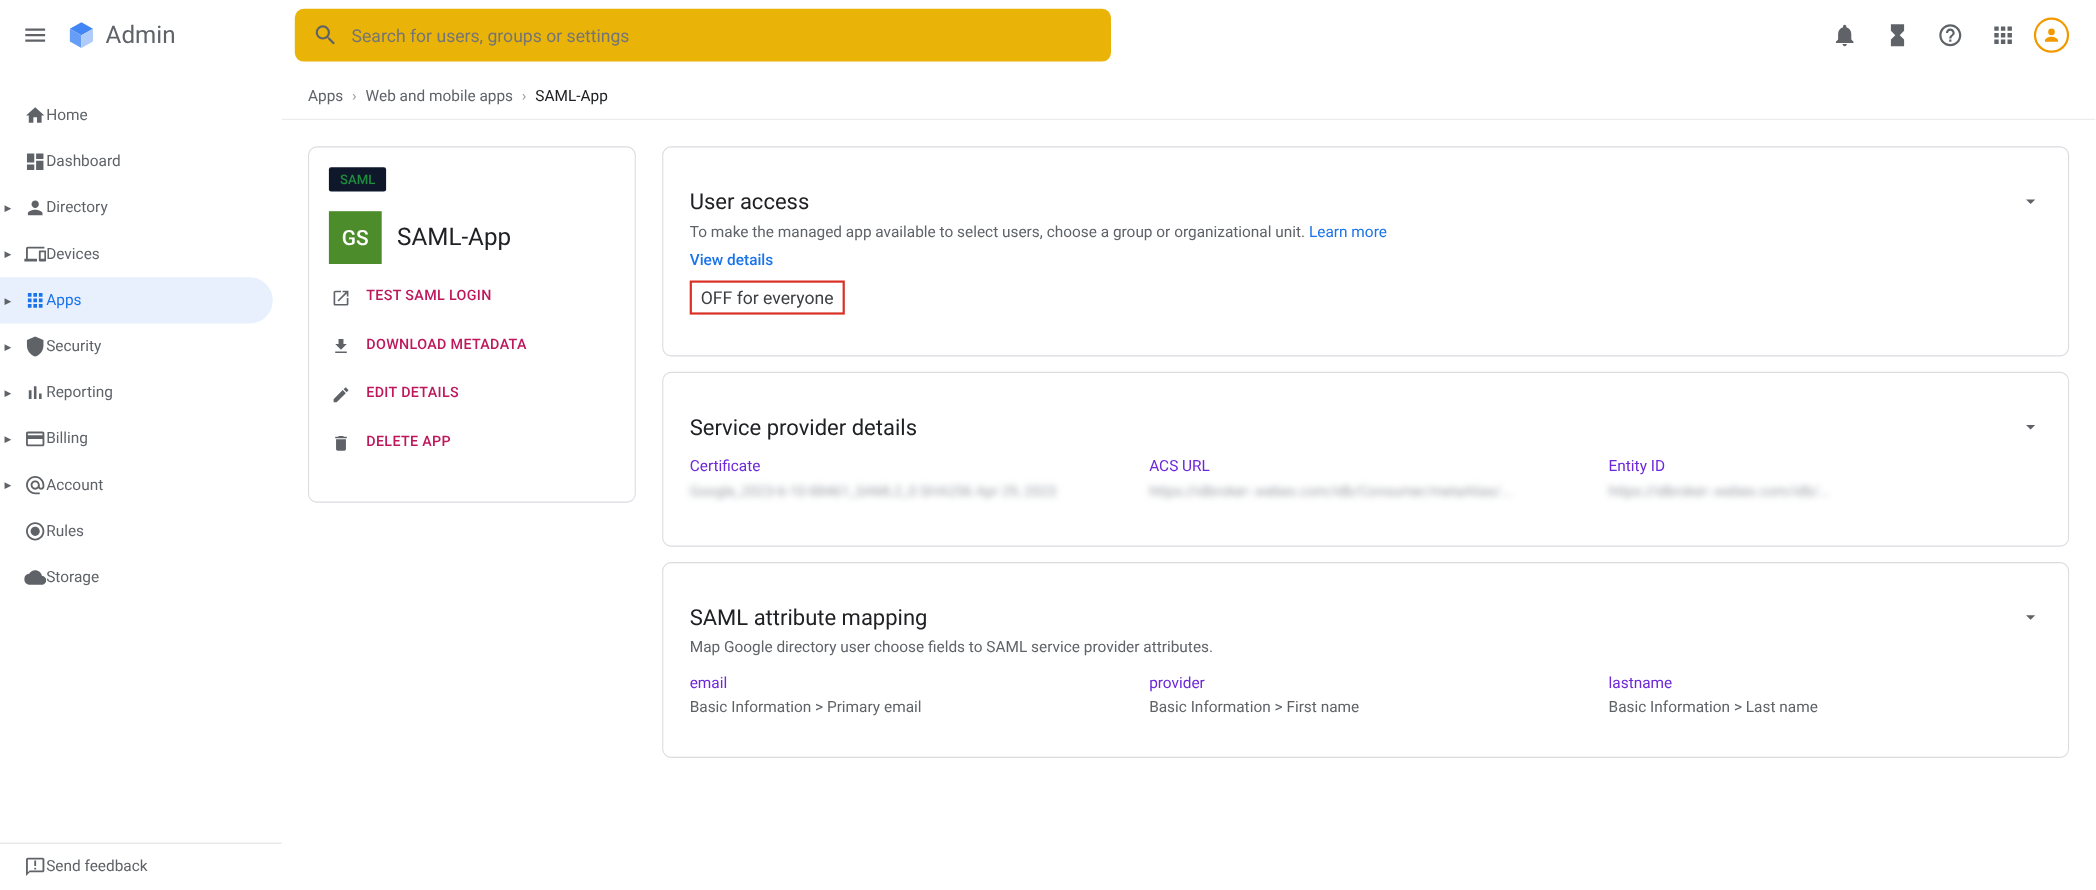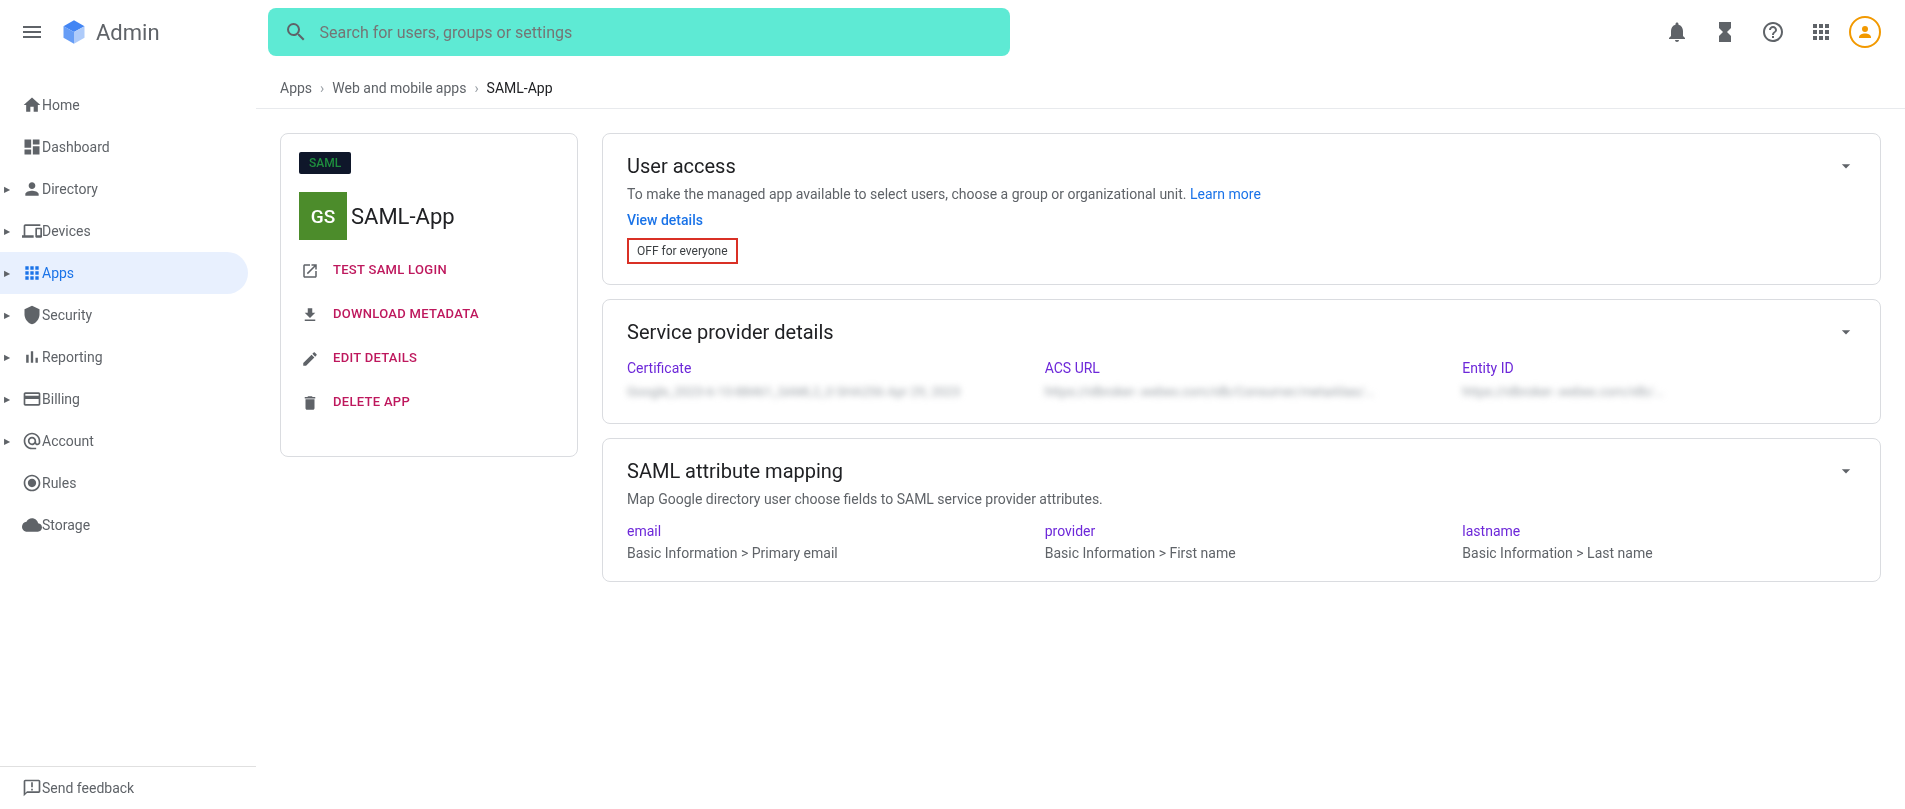--- a/index.html
+++ b/index.html
@@ -2,53 +2,53 @@
 <html><head>
 <meta charset="utf-8">
 <style>
 * { margin:0; padding:0; box-sizing:border-box; font-family:'Google Sans',Roboto,Arial,sans-serif; }
 body { background:#fff; color:#202124; font-size:14px; }
 .header { height:64px; display:flex; align-items:center; padding:0 8px; }
 .menu-btn { width:48px; height:48px; border:none; background:none; border-radius:50%; display:flex; align-items:center; justify-content:center; cursor:pointer; }
 .logo-wrap { display:flex; align-items:center; gap:8px; margin-left:4px; }
 .logo-icon { width:28px; height:28px; }
 .logo-text { font-size:22px; color:#5f6368; font-weight:400;text-align:center; }
-.search-box { flex:0 0 auto; margin-left:108px; width:742px; height:48px; background:#5eead4; border-radius:8px; display:flex; align-items:center; padding:0 16px; gap:12px; }
+.search-box { flex:0 0 auto; margin-left:108px; width:742px; height:48px; background:#eab308; border-radius:8px; display:flex; align-items:center; padding:0 16px; gap:12px; }
 .search-box input { border:none; background:none; outline:none; font-size:16px; flex:1; color:#5f6368; }
 .header-icons { margin-left:auto; display:flex; align-items:center; gap:8px; padding-right:16px; }
 .hicon { width:40px; height:40px; border-radius:50%; border:none; background:none; display:flex; align-items:center; justify-content:center; cursor:pointer; color:#5f6368; }
 .avatar { width:32px; height:32px; border-radius:50%; border:2px solid #f29900; display:flex; align-items:center; justify-content:center; font-size:12px; color:#f29900; font-weight:500; }
 .layout { display:flex; height:calc(100vh - 64px); }
 .sidebar { width:256px; padding-top:20px; display:flex; flex-direction:column; }
 .nav-item { height:42px; display:flex; align-items:center; padding-left:22px; color:#5f6368; cursor:pointer; border-radius:0 21px 21px 0; margin-right:8px; position:relative; }
 .nav-item.active { background:#e8f0fe; color:#1a73e8; }
 .nav-item .caret { position:absolute; left:4px; font-size:8px; color:#5f6368; }
 .nav-label { font-size:14px; }
 .nav-icon { width:20px; height:20px; display:flex; align-items:center; justify-content:center; }
 .sidebar-footer { margin-top:auto; border-top:1px solid #e0e0e0; }
 .breadcrumb { padding:16px 24px 12px 24px; display:flex; align-items:center; gap:8px; color:#5f6368; font-size:14px; border-bottom:1px solid #e8eaed; }
 .breadcrumb .sep { color:#9aa0a6; }
 .breadcrumb .current { color:#202124; }
 .content { flex:1; overflow:auto; }
 .main-area { display:flex; gap:24px; padding:24px; }
 .left-card { width:298px; border:1px solid #dadce0; border-radius:8px; padding:18px 10px; align-self:flex-start; }
 .badge { display:inline-block; background:#0f172a; color:#1e8e3e; font-size:12px; font-weight:500; padding:4px 10px; border-radius:2px; margin-left:8px; }
-.app-head { display:flex; align-items:center; gap:4px; margin:18px 0 22px 8px; }
+.app-head { display:flex; align-items:center; gap:14px; margin:18px 0 22px 8px; }
 .app-icon { width:48px; height:48px; background:#4c8c2b; color:#fff; display:flex; align-items:center; justify-content:center; font-size:19px; font-weight:500; }
 .app-title { font-size:22px; color:#202124; }
 .action { height:44px; display:flex; align-items:flex-start; gap:14px; padding:0 10px; color:#be185d; font-size:13px; font-weight:500; letter-spacing:0.3px; cursor:pointer; border-radius:4px; }
 .right-col { flex:1; display:flex; flex-direction:column; gap:14px; }
-.panel { border:1px solid #dadce0; border-radius:8px; padding:20px 24px; }
+.panel { border:1px solid #dadce0; border-radius:8px; padding:37px 24px; }
 .panel-head { display:flex; align-items:center; justify-content:space-between; margin-bottom:8px; }
 .panel-title { font-size:20px; color:#202124; font-weight:400; }
 .expand { color:#5f6368; cursor:pointer; }
 .panel-sub { color:#5f6368; font-size:14px; margin-bottom:10px; }
 .link { color:#1a73e8; cursor:pointer; }
 .view-details { color:#1a73e8; font-size:14px; font-weight:500; cursor:pointer; margin-bottom:10px; display:inline-block; }
-.off-box { display:inline-block; border:2px solid #d93025; padding:4px 8px; font-size:12px; color:#3c4043; }
+.off-box { display:inline-block; border:2px solid #d93025; padding:4px 8px; font-size:16px; color:#3c4043; }
 .cols { display:flex; gap:24px; margin-top:16px; }
 .col { flex:1; }
 .col-label { font-size:14px; color:#6d28d9; margin-bottom:6px; }
 .col-val { font-size:13px; color:#9aa0a6; filter:blur(3px); user-select:none; line-height:1.6; }
 .attr-val { font-size:14px; color:#5f6368; }
 svg { display:block; }
 </style>
 </head>
 <body>
 

